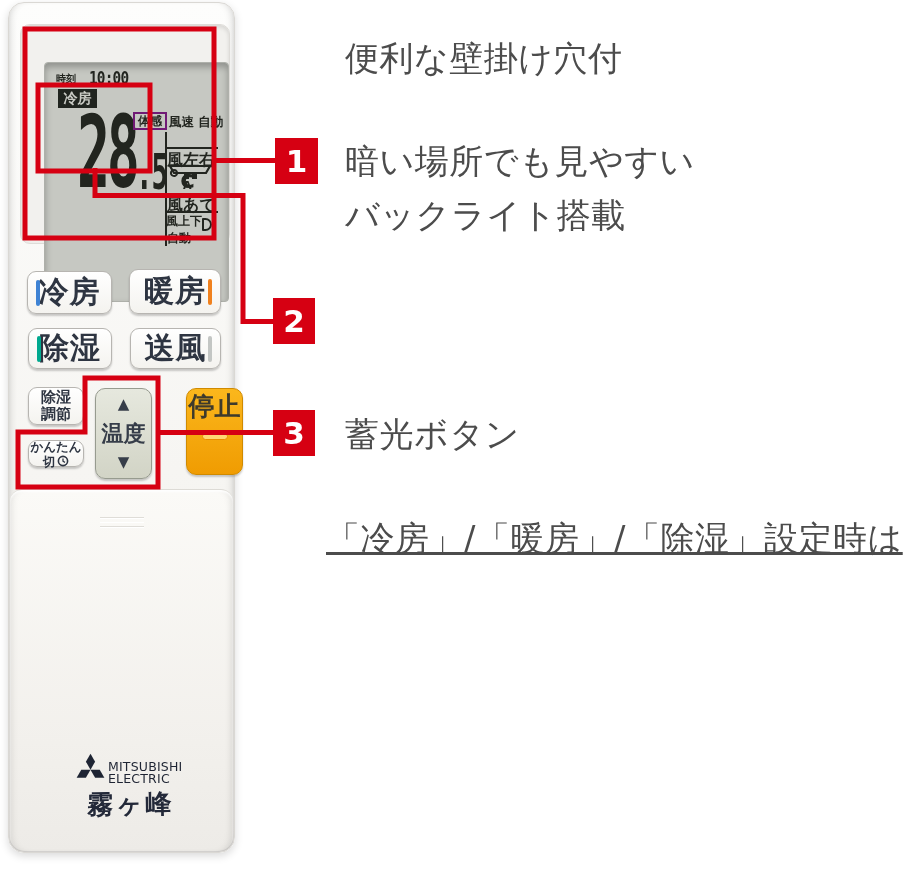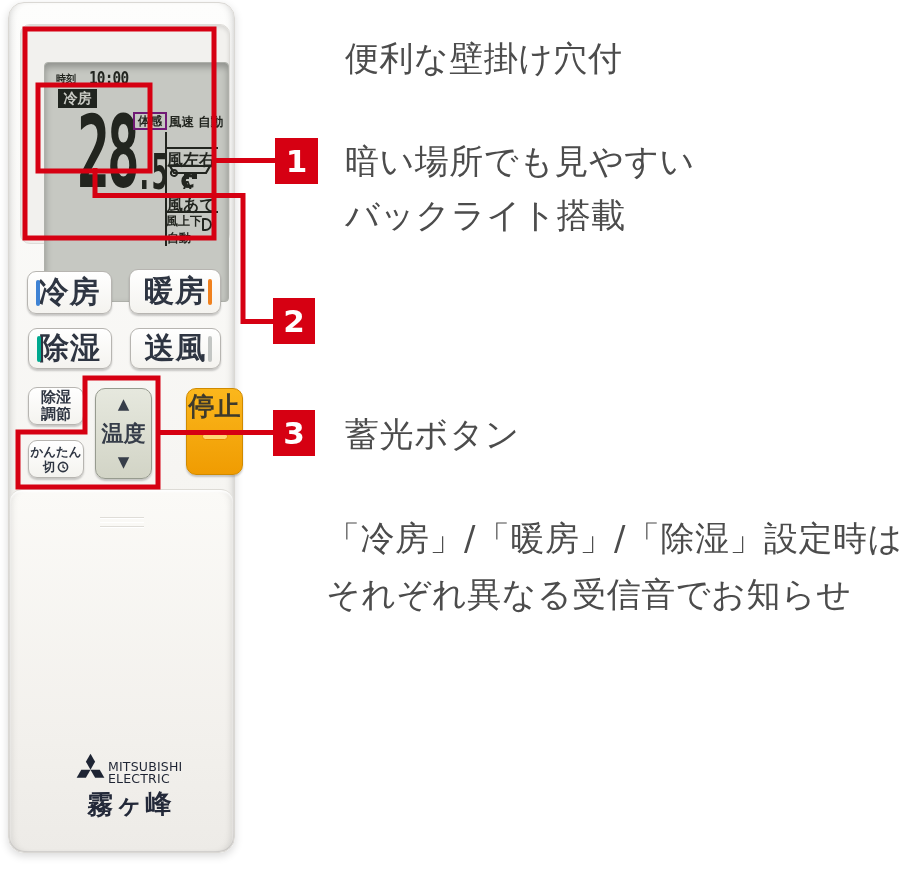--- a/index.html
+++ b/index.html
@@ -59,21 +59,21 @@
   .bar{position:absolute;top:50%;transform:translateY(-50%);width:4px;height:26px;border-radius:2px;}
   .bar-left{left:8px;}  .bar-right{right:8px;}
   .bar-cool{background:#3f83d4;} .bar-heat{background:#f0811e;}
   .bar-dry{background:#00a98f;}  .bar-fan{background:#c3c6c4;}
   .btn-cool{left:18px;top:268px;width:85px;height:43px;}
   .btn-heat{left:120px;top:266px;width:92px;height:45px;}
   .btn-dry{left:19px;top:325px;width:84px;height:41px;}
   .btn-fan{left:121px;top:325px;width:91px;height:41px;}
   .small-btn{font-size:15px;line-height:17px;text-align:center;letter-spacing:0;}
   .btn-dry-adjust{left:19px;top:384px;width:56px;height:38px;}
-  .btn-easy-off{left:19px;top:437px;width:56px;height:38px;font-size:12.5px;line-height:15px;}
+  .btn-easy-off{left:19px;top:437px;width:56px;height:27px;font-size:12.5px;line-height:15px;}
   .btn-temp{left:86px;top:385px;width:57px;height:91px;flex-direction:column;justify-content:space-between;
             padding:8px 0;background:linear-gradient(180deg,#e6e8de,#d2d4c6);
             border:1.5px solid #979b8f;border-radius:10px;font-size:22px;color:#363d49;}
   .btn-temp .arrow{font-size:15px;line-height:1;color:#363d49;}
   .btn-stop{left:153px;top:385px;width:57px;height:87px;flex-direction:column;
             background:linear-gradient(180deg,#fbb71c,#f09c02);
             border:1.5px solid #d08a00;border-radius:10px;font-size:26px;color:#3d3a2c;
             justify-content:flex-start;margin-left:24px;}
   .glow-strip{margin-top:9px;width:26px;height:7px;border-radius:4px;background:#ffd873;
               border:1.5px solid #e88d00;}
@@ -104,21 +104,21 @@
   .badge-1{left:275px;top:138px;width:43px;height:46px;}
   .badge-2{left:273px;top:298px;width:42px;height:46px;}
   .badge-3{left:273px;top:410px;width:42px;height:46px;}
 
   
   .note{position:absolute;color:#4c4c4c;font-size:34px;letter-spacing:.5px;white-space:nowrap;}
   .note-top{left:345px;top:36px;}
   .note-c1{left:345px;top:134px;line-height:54px;}
   .note-c2{left:345px;top:301px;}
   .note-c3{left:345px;top:412px;}
-  .note-bottom{left:326px;top:510px;line-height:56px;}
+  .note-bottom{left:326px;top:510px;line-height:56px;text-decoration:underline;}
 </style>
 </head>
 <body>
 
 <div id="canvas">
 
   <div class="remote">
 
     <div class="lcd-bezel">
       <div class="lcd-screen">
@@ -241,16 +241,15 @@
   <div class="badge badge-3">3</div>
 
   <div class="note note-top">便利な壁掛け穴付</div>
   <div class="note note-c1">
     <div>暗い場所でも見やすい</div>
     <div>バックライト搭載</div>
   </div>
   <div class="note note-c3">蓄光ボタン</div>
   <div class="note note-bottom">
     <div>「冷房」/「暖房」/「除湿」設定時は</div>
-    <div>それぞれ異なる受信音でお知らせ</div>
   </div>
 
 </div>
 
 </body></html>

